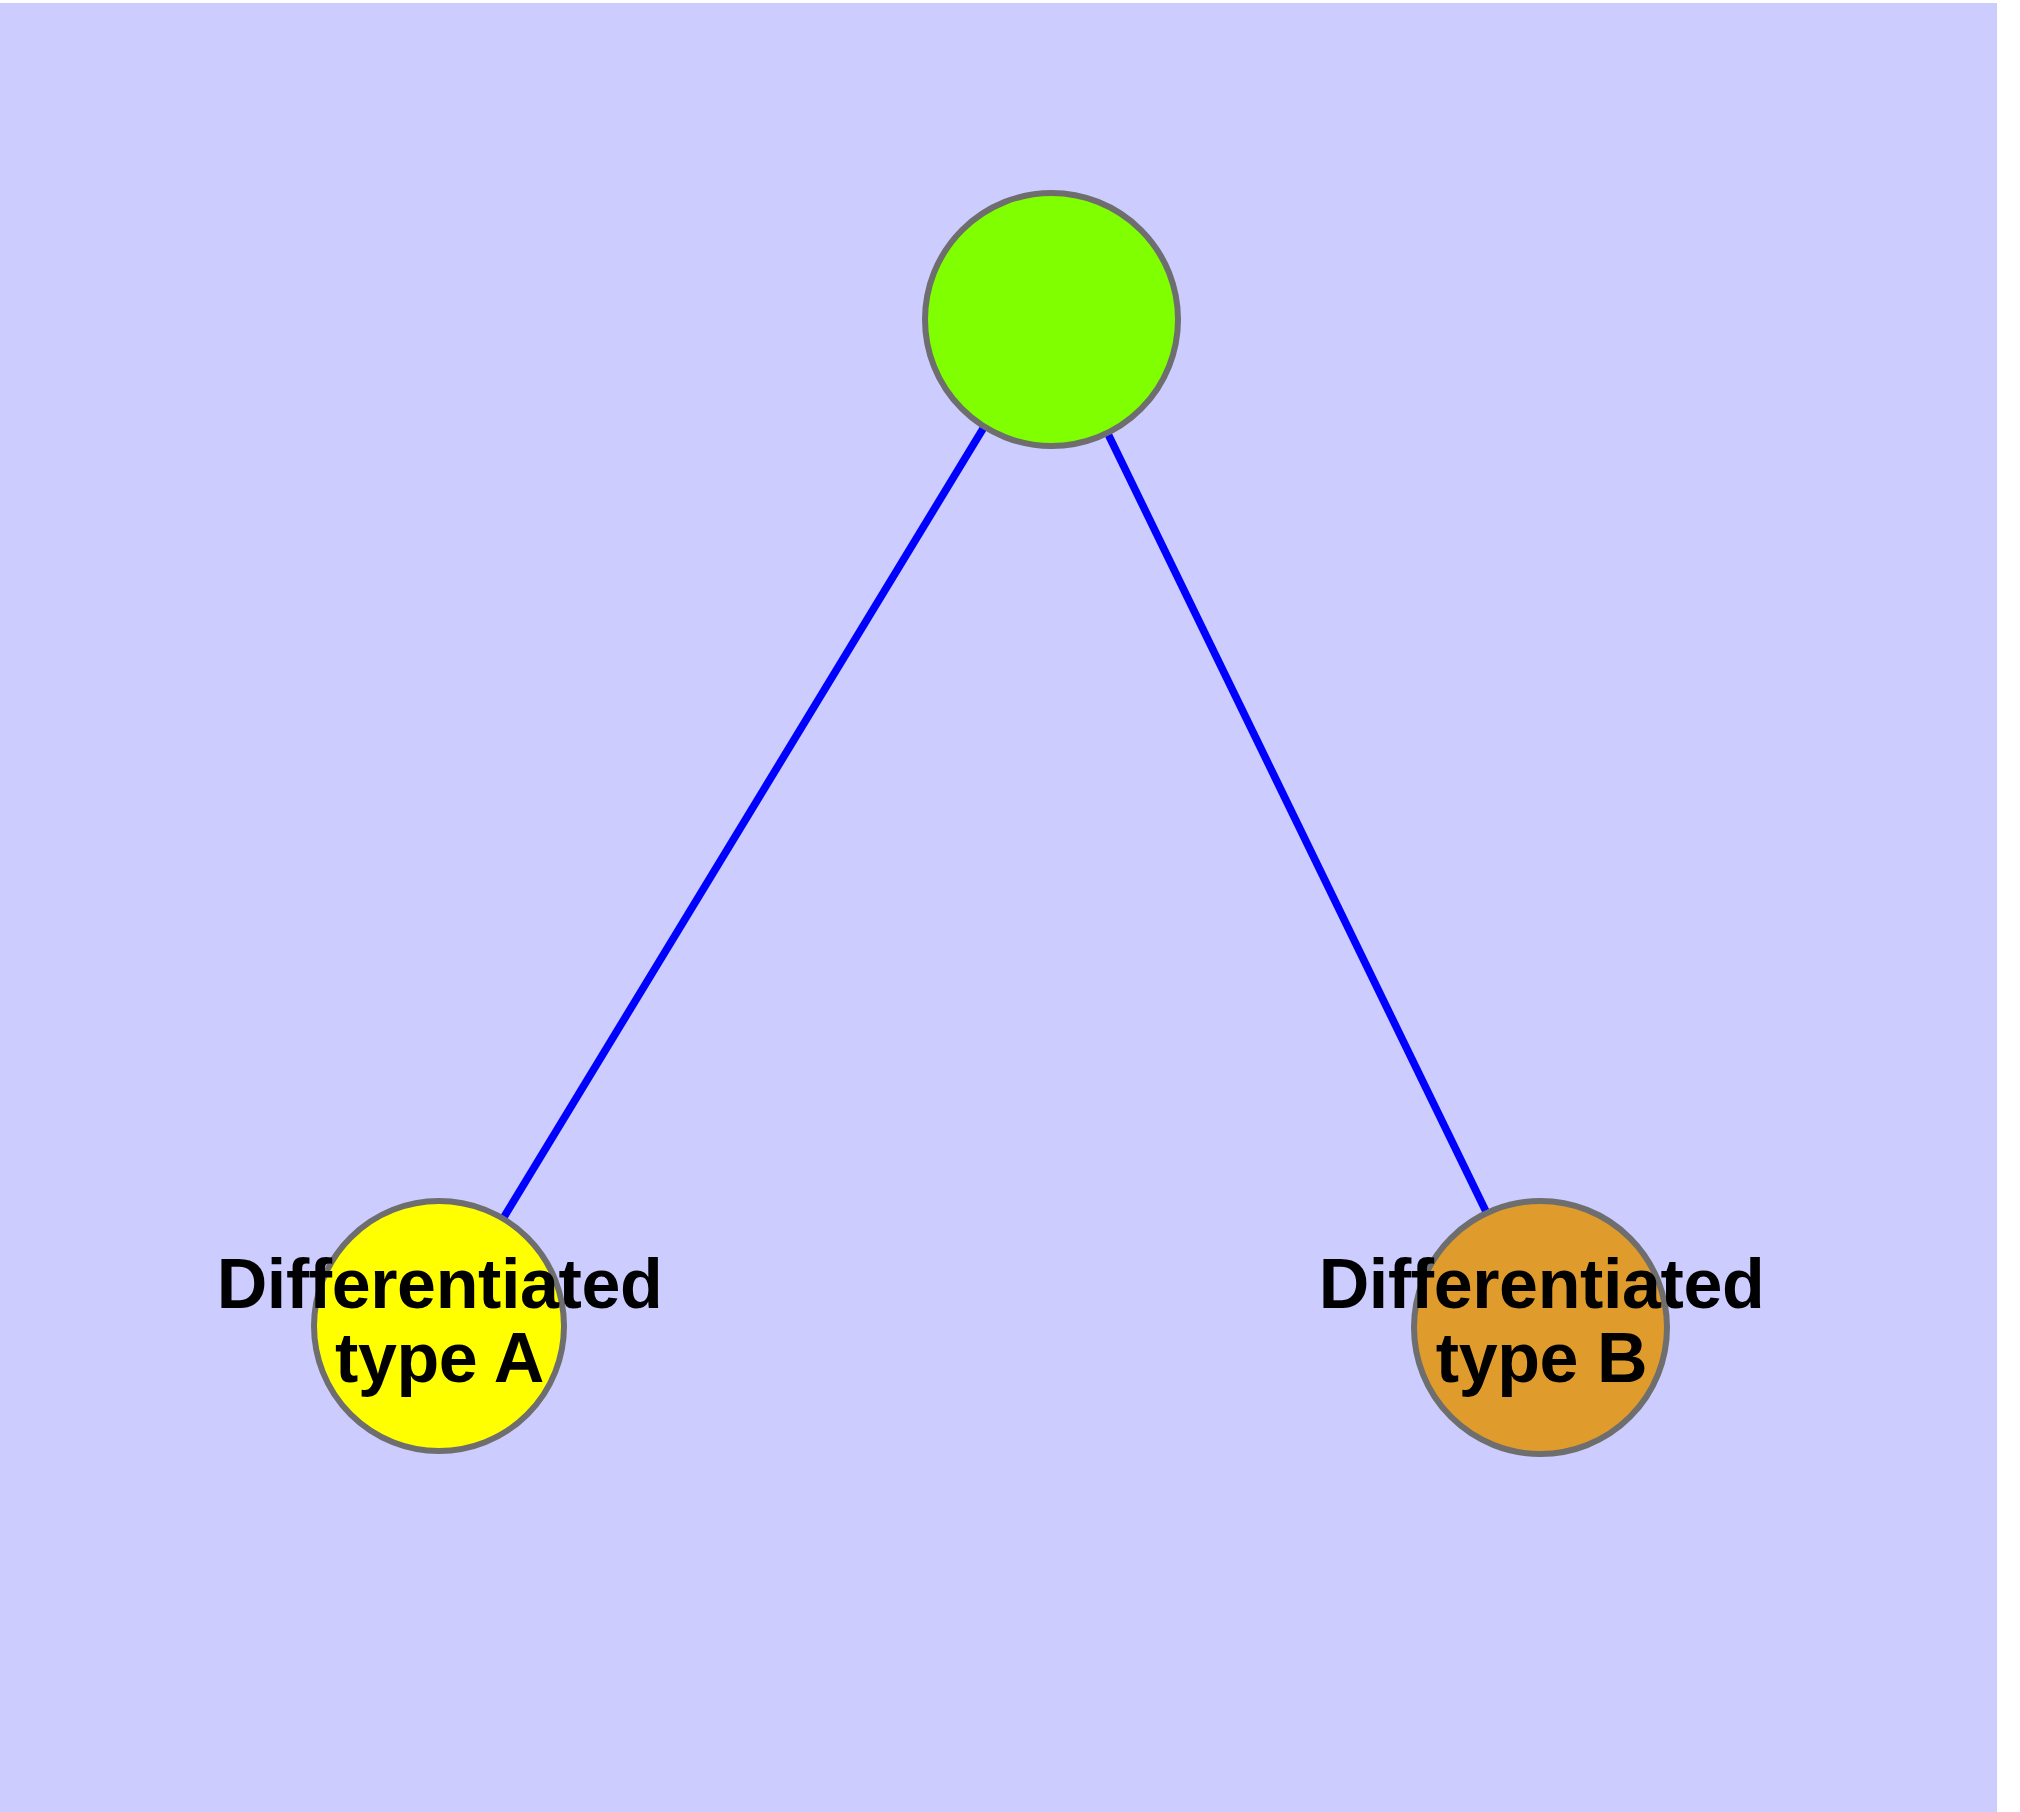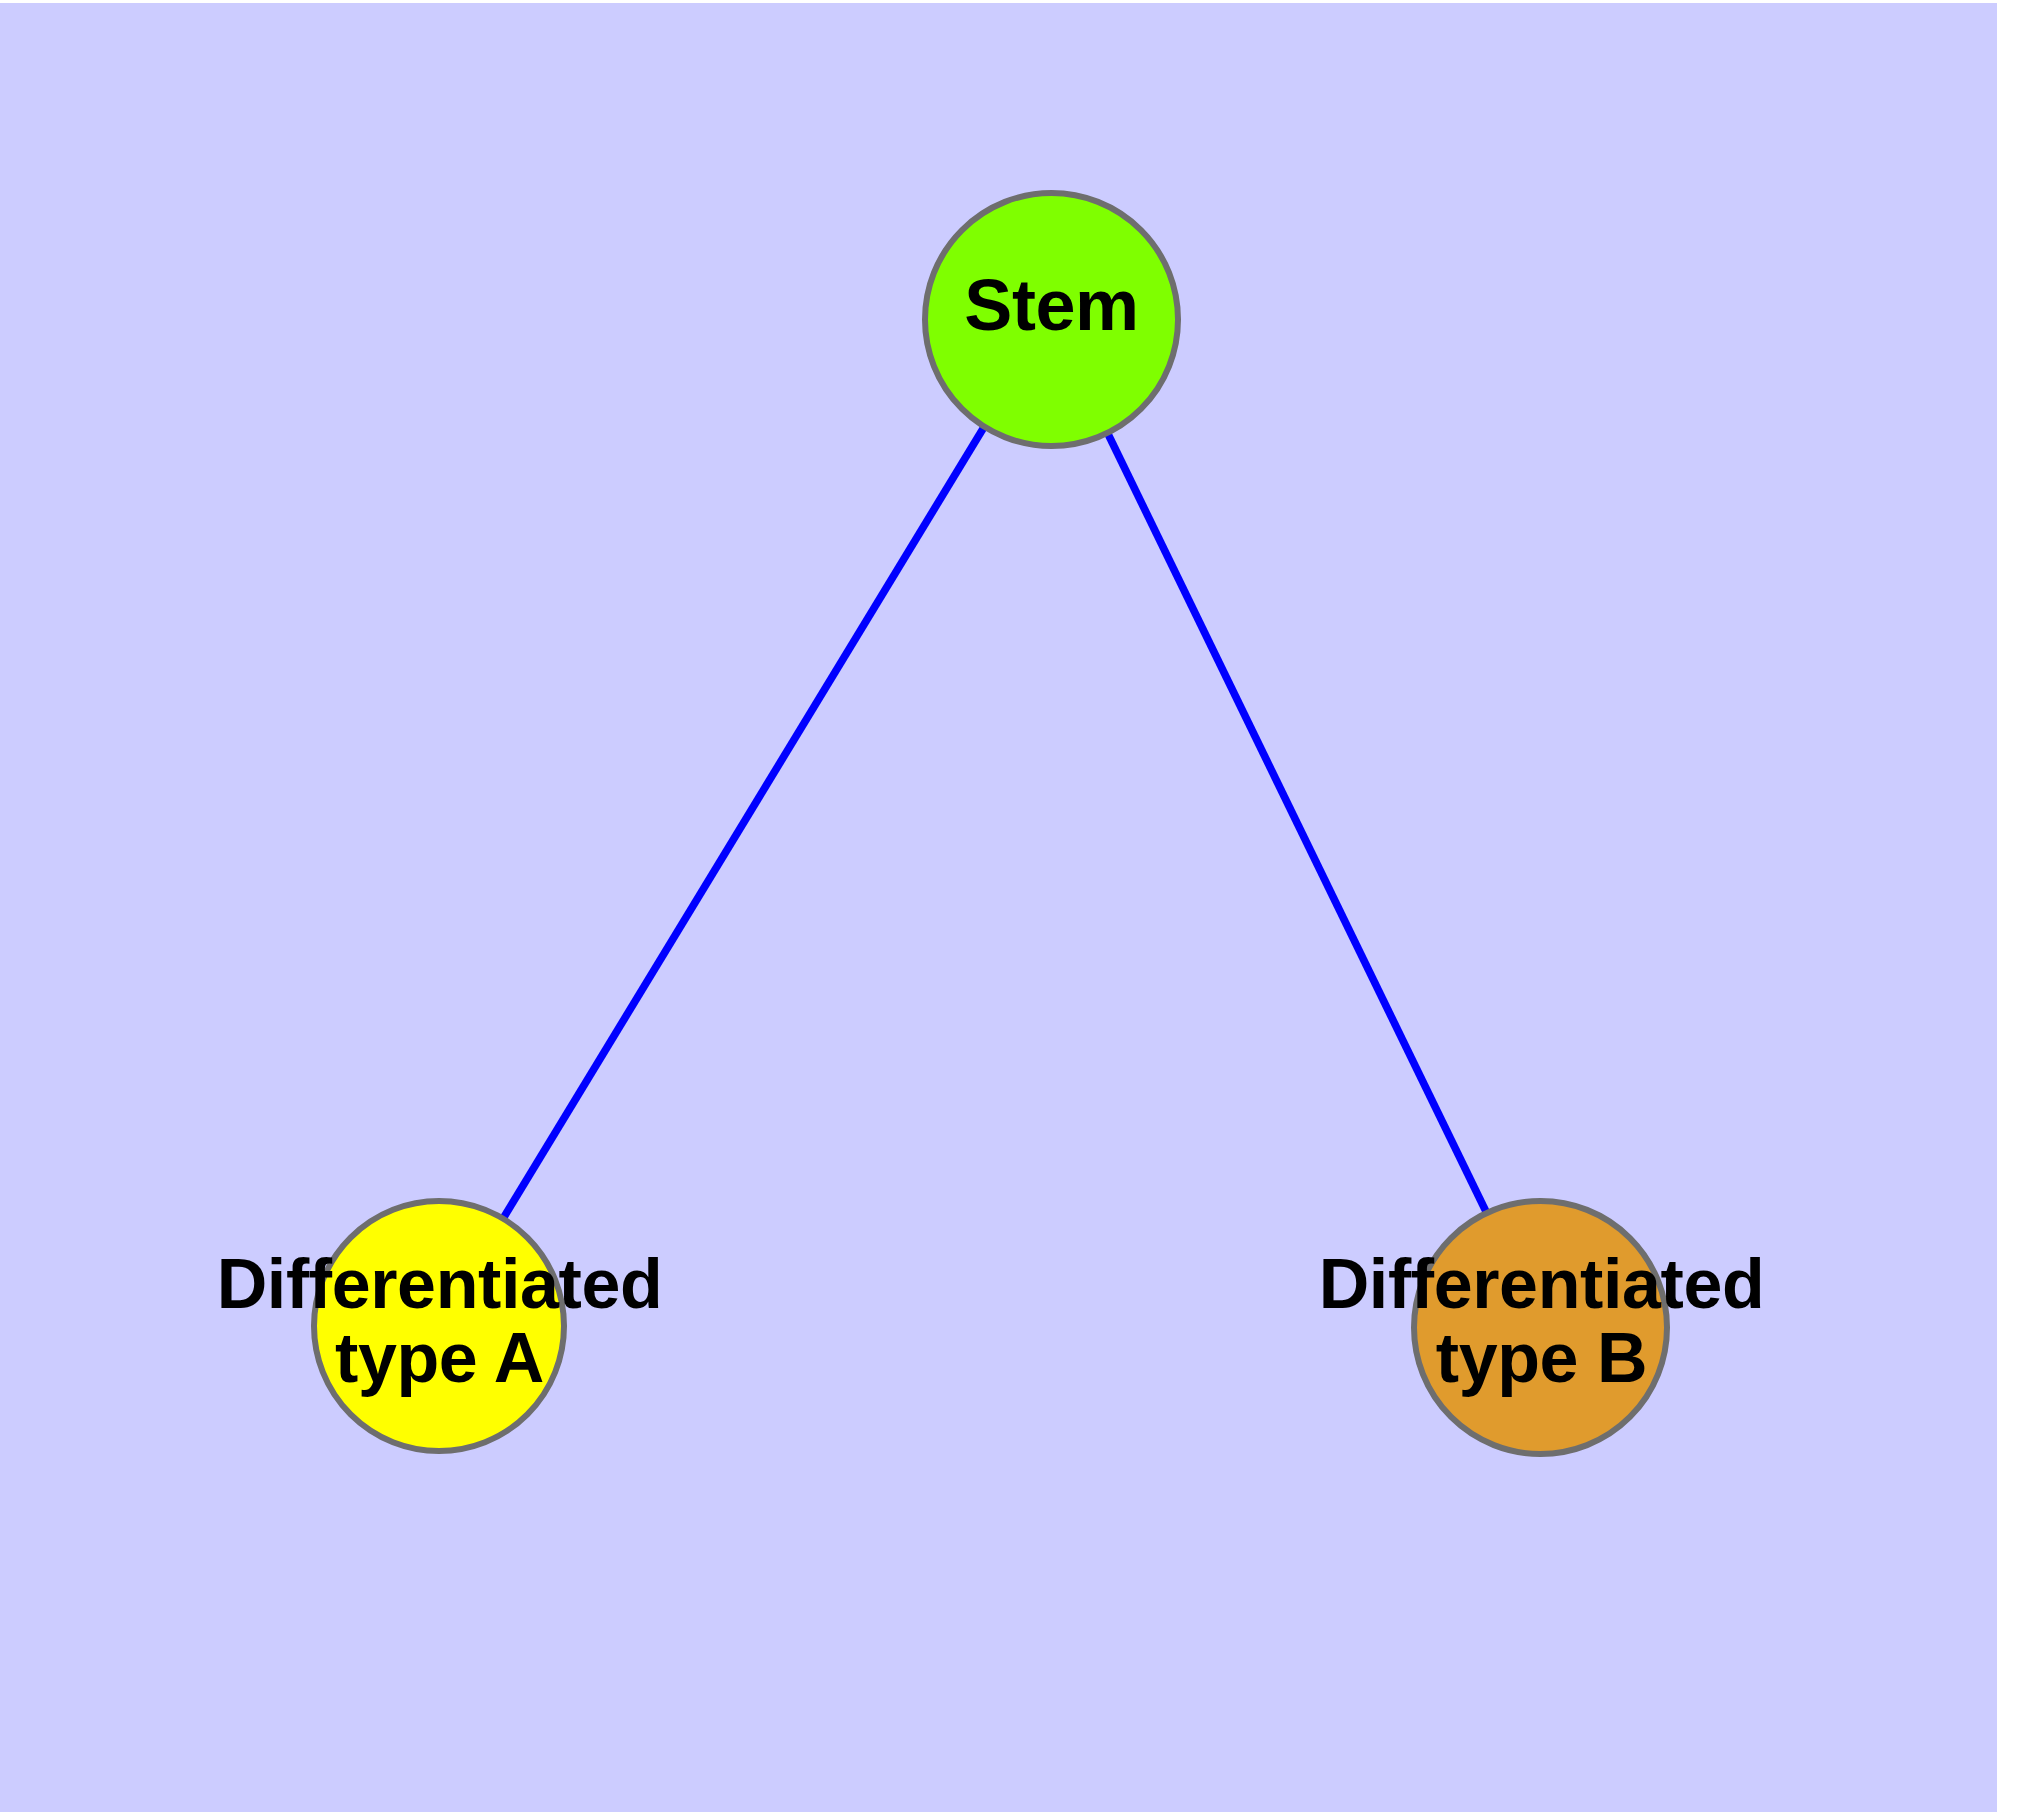--- a/index.html
+++ b/index.html
@@ -120,21 +120,20 @@
   <div id="graph-surface">
 
     <svg id="edge-layer" viewBox="0 0 2356 2135" width="1997" height="1810" xmlns="http://www.w3.org/2000/svg">
       <line x1="1240" y1="370" x2="518" y2="1558" stroke="#0000ff" stroke-width="9"></line>
       <line x1="1240" y1="370" x2="1818" y2="1559" stroke="#0000ff" stroke-width="9"></line>
     </svg>
 
     <div id="node-layer">
 
       <div class="node" id="node-stem"></div>
-      <div class="node-label" id="label-stem">Stem</div>
 
       <div class="node" id="node-type-a"></div>
       <div class="node-label" id="label-type-a">Differentiated
 type A</div>
 
       <div class="node" id="node-type-b"></div>
       <div class="node-label" id="label-type-b">Differentiated
 type B</div>
 
     </div>

